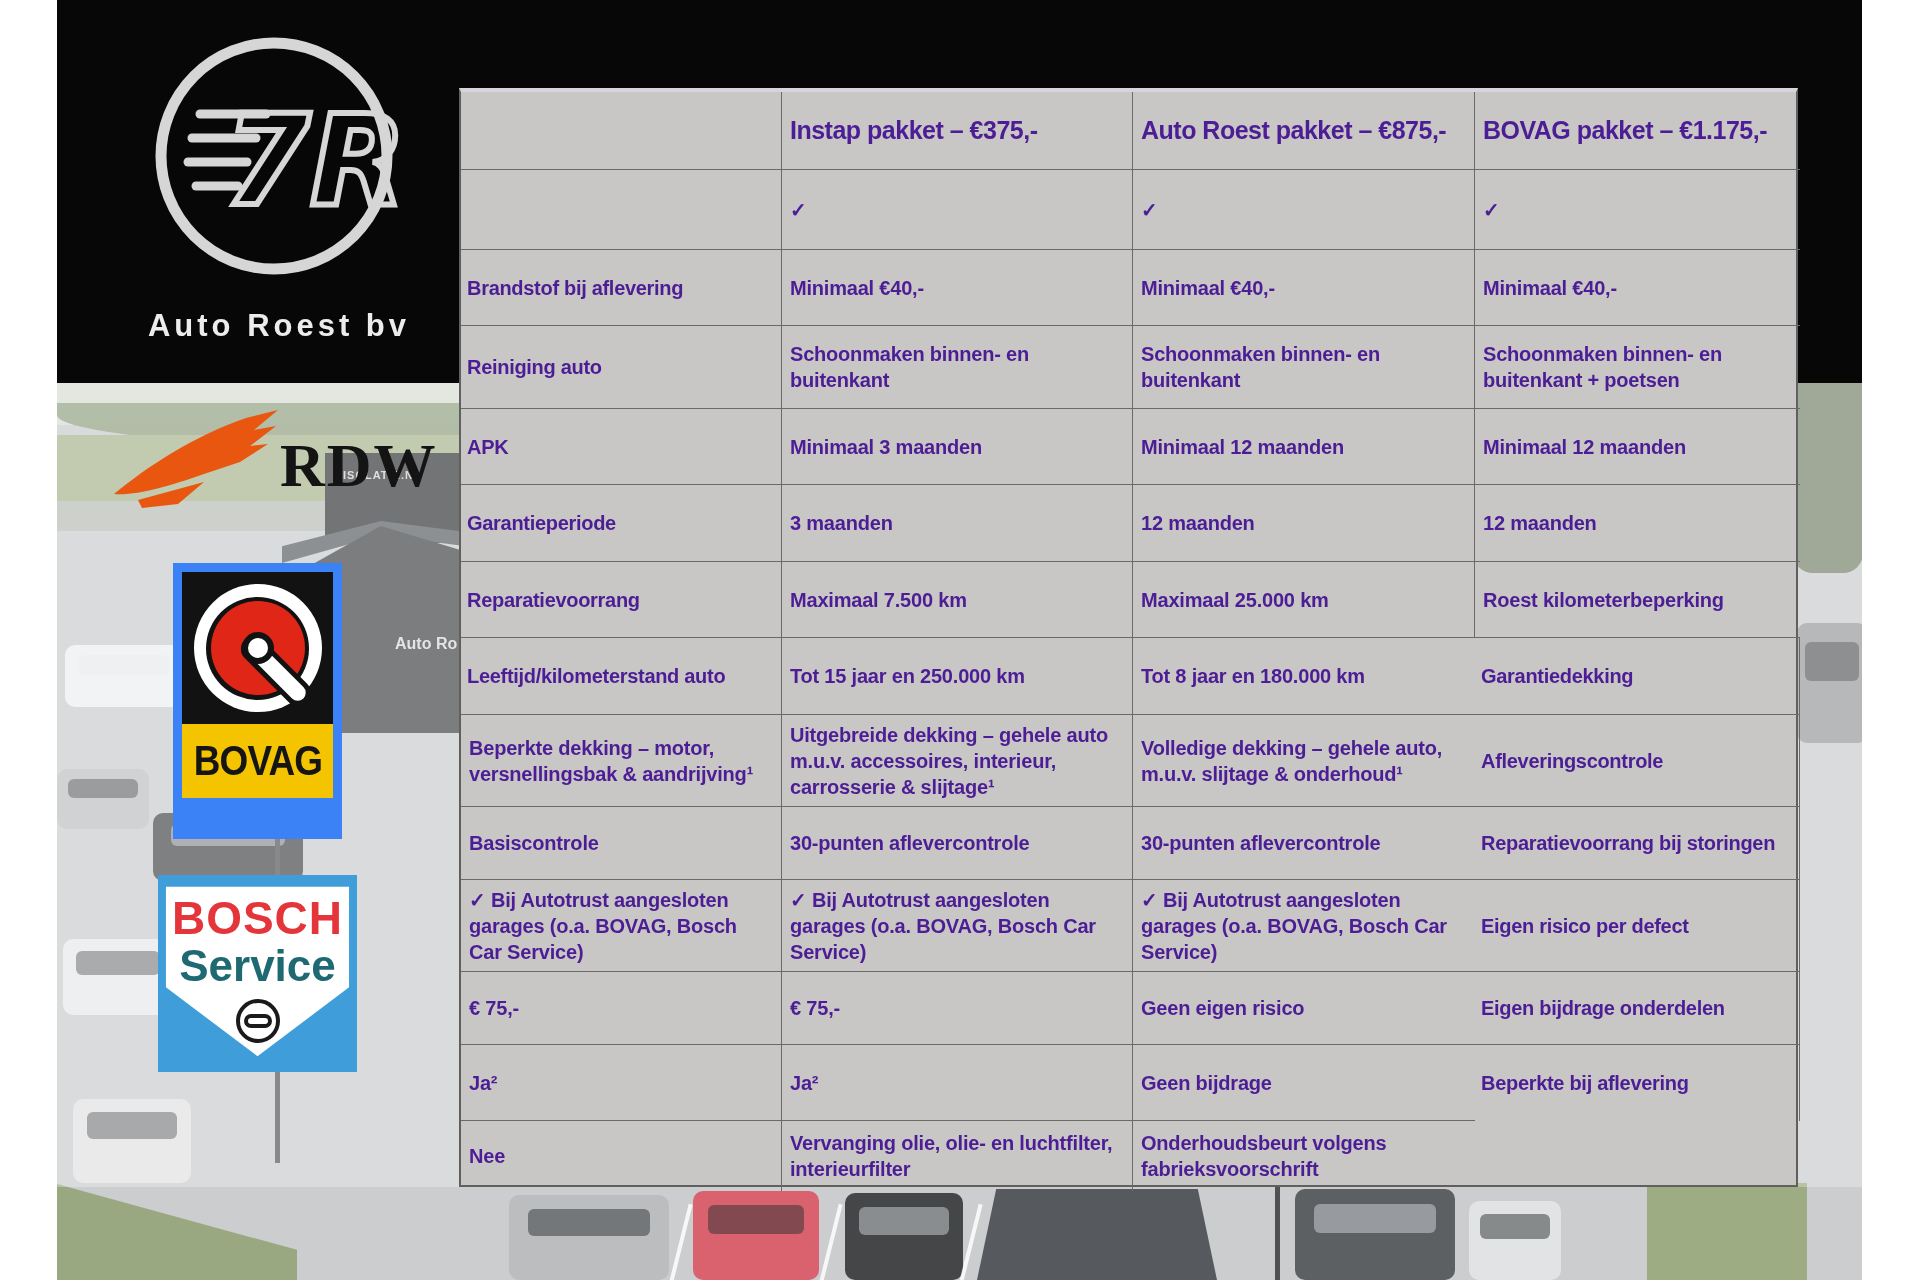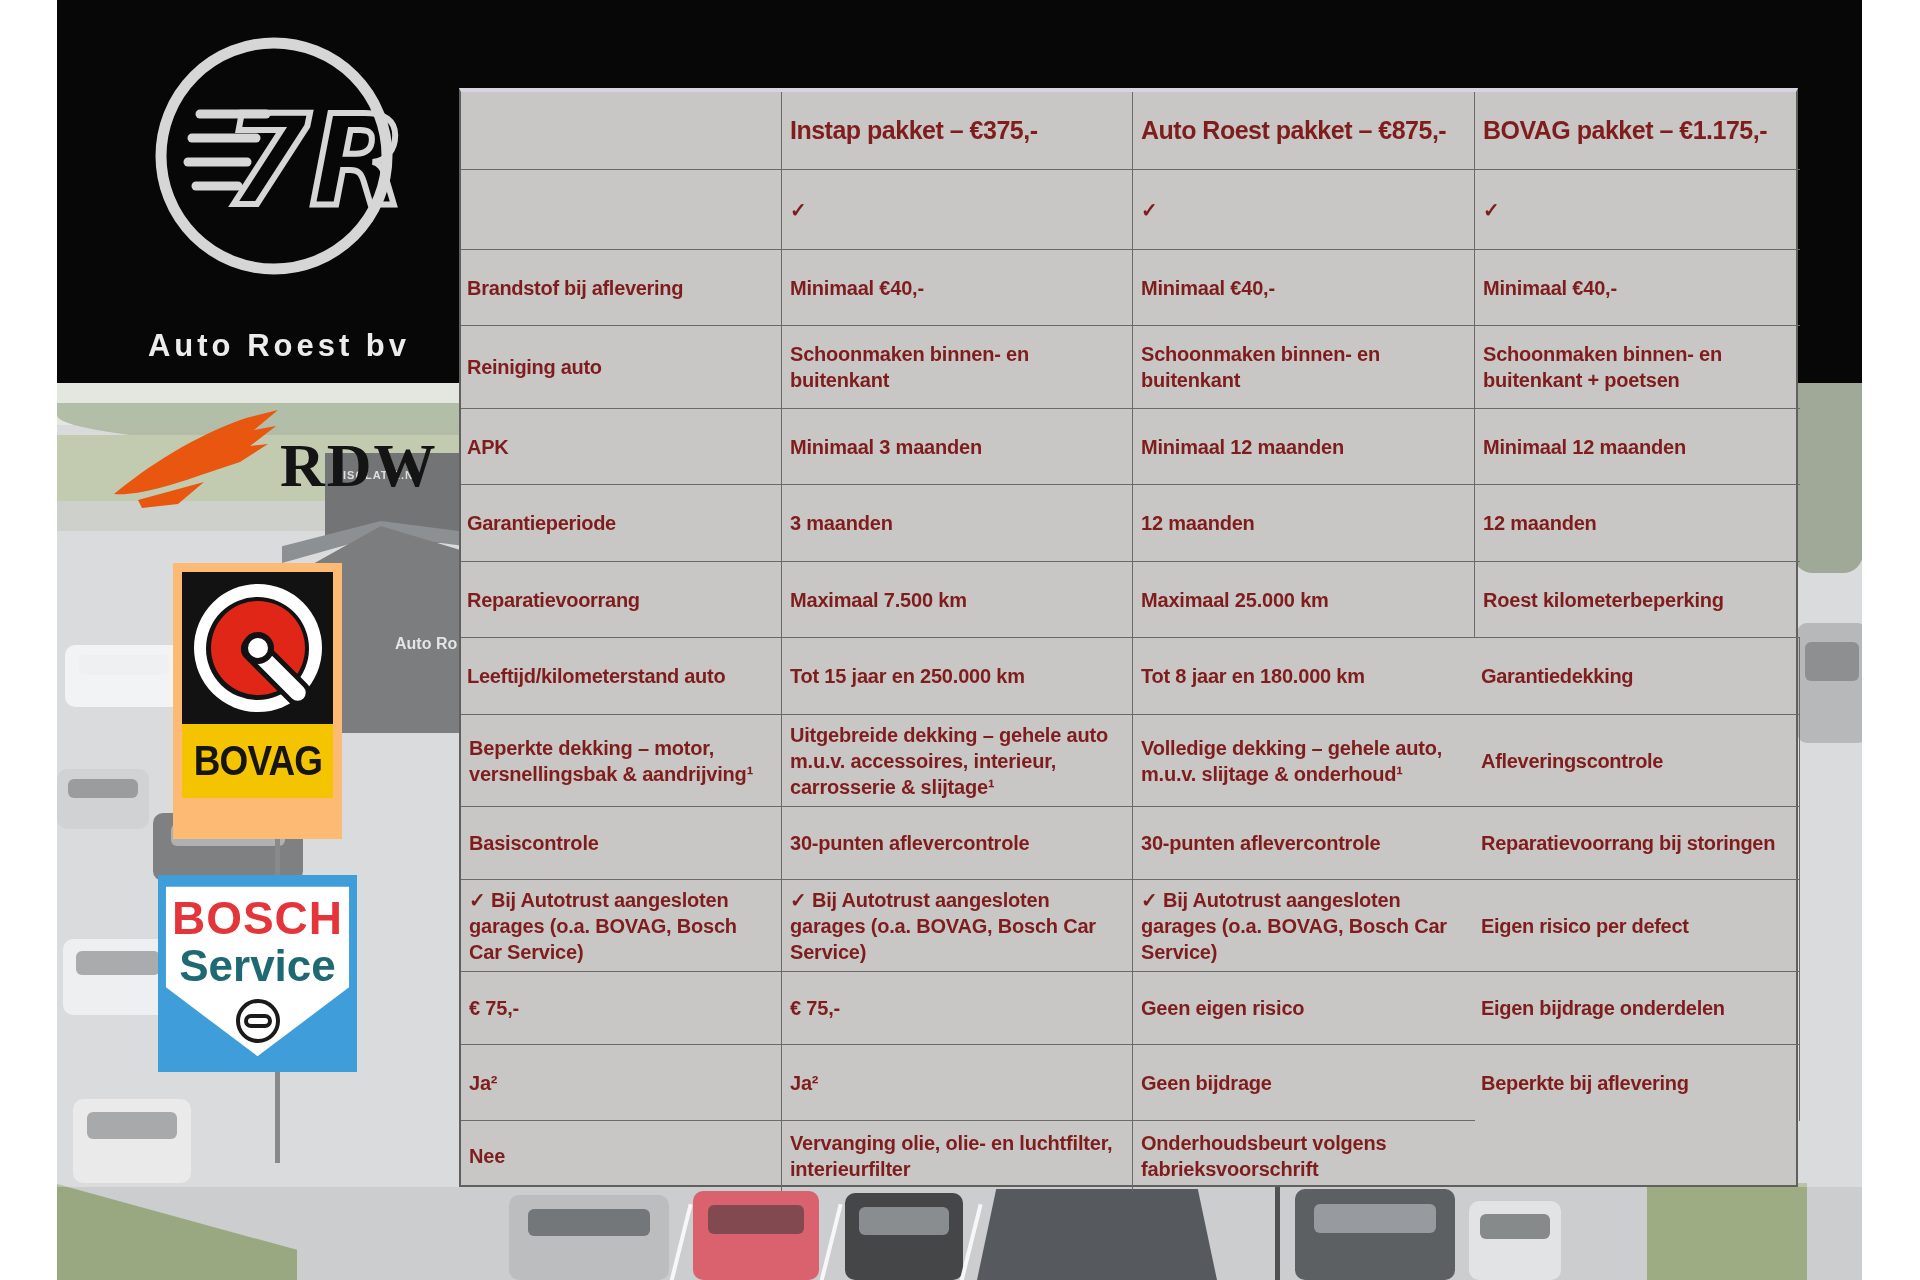--- a/index.html
+++ b/index.html
@@ -3,21 +3,21 @@
 <meta charset="utf-8">
 <style>
   html,body{margin:0;padding:0;background:#ffffff;}
   #screen{position:relative;width:1920px;height:1280px;overflow:hidden;background:#ffffff;
           font-family:"Liberation Sans",sans-serif;}
 
   
   .black-band{position:absolute;left:57px;top:0;width:1805px;height:383px;background:#070707;z-index:6;}
   .brand-box{position:absolute;left:0;top:0;width:374px;height:383px;margin-left:21px;}
   .brand-logo{position:absolute;left:70px;top:28px;}
-  .brand-name{position:absolute;left:0;top:328px;width:402px;text-align:center;color:#ececec;
+  .brand-name{position:absolute;left:0;top:308px;width:402px;text-align:center;color:#ececec;
               font-size:31px;font-weight:bold;letter-spacing:4px;}
 
   
   .photo{position:absolute;left:57px;top:383px;width:1805px;height:897px;background:#c5c7c9;z-index:1;overflow:hidden;}
   .sky{position:absolute;left:0;top:0;width:100%;height:42px;background:#d7dad1;}
   .treeline{position:absolute;left:0;top:20px;width:100%;height:52px;background:#7f926c;border-radius:0 0 30% 30%/0 0 40px 40px;opacity:.85;}
   .field{position:absolute;left:0;top:52px;width:100%;height:68px;background:#a3b188;}
   .road{position:absolute;left:0;top:118px;width:100%;height:32px;background:#b5b9b0;}
   .pavement{position:absolute;left:0;top:148px;width:100%;height:749px;background:#c6c8ca;}
   .building-tall{position:absolute;left:268px;top:70px;width:140px;height:90px;background:#2b2d2f;}
@@ -39,21 +39,21 @@
   .pole{position:absolute;width:5px;background:#4a4c4e;}
   .canopy{position:absolute;left:920px;top:806px;width:240px;height:91px;background:#43474b;
           clip-path:polygon(8% 0,92% 0,100% 100%,0 100%);}
   .wash{position:absolute;left:0;top:0;width:100%;height:804px;background:rgba(255,255,255,.34);z-index:2;}
   .wash2{position:absolute;left:0;top:804px;width:100%;height:93px;background:rgba(255,255,255,.10);z-index:2;}
 
   
   .rdw{position:absolute;left:108px;top:408px;width:310px;height:115px;z-index:5;}
   .rdw-text{position:absolute;left:172px;top:22px;font-family:"Liberation Serif",serif;font-weight:bold;
             font-size:62px;color:#141414;letter-spacing:2px;}
-  .bovag{position:absolute;left:173px;top:563px;width:169px;height:276px;background:#fdba74;z-index:5;
+  .bovag{position:absolute;left:173px;top:563px;width:169px;height:276px;background:#3b82f6;z-index:5;
          box-sizing:border-box;padding:9px;}
   .bovag-top{position:relative;width:151px;height:152px;background:#121212;}
   .bovag-ring{position:absolute;left:50%;top:50%;width:128px;height:128px;margin:-64px 0 0 -64px;border-radius:50%;background:#ffffff;}
   .bovag-gap{position:absolute;left:50%;top:50%;width:103px;height:103px;margin:-51.5px 0 0 -51.5px;border-radius:50%;background:#121212;}
   .bovag-red{position:absolute;left:50%;top:50%;width:94px;height:94px;margin:-47px 0 0 -47px;border-radius:50%;background:#e02717;}
   .bovag-needle{position:absolute;left:58px;top:66px;width:78px;height:16px;background:#ffffff;border:5px solid #121212;
                 border-radius:13px;transform:rotate(45deg);transform-origin:16px 13px;}
   .bovag-knob{position:absolute;left:60px;top:60px;width:20px;height:20px;background:#ffffff;border:6px solid #121212;border-radius:50%;}
   .bovag-band{position:relative;width:151px;height:74px;background:#f5c400;display:flex;align-items:center;justify-content:center;}
   .bovag-band span{font-size:42px;font-weight:800;color:#151515;transform:scaleX(.88);letter-spacing:-1px;}
@@ -66,21 +66,21 @@
   .bosch-sym{position:absolute;left:50%;top:124px;width:44px;height:44px;margin-left:-22px;border:4px solid #1a1a1a;
              border-radius:50%;box-sizing:border-box;}
   .bosch-sym::before{content:"";position:absolute;left:4px;top:11px;width:20px;height:6px;background:#ffffff;
              border:4px solid #1a1a1a;border-radius:7px;}
 
   
   .pkg-table{position:absolute;left:459px;top:88px;width:1339px;height:1099px;z-index:10;
              display:grid;grid-template-columns:321px 351px 342px 325px;
              grid-template-rows:78px 80px 76px 83px 76px 77px 76px 77px 92px 73px 92px 73px 76px 70px;
              background:#c8c7c5;border:2px solid #60605e;border-top:4px solid #d8d3e0;box-sizing:border-box;
-             color:#7f1d1d;}
+             color:#4c1d95;}
   .cell{display:flex;align-items:center;border-right:1.5px solid #6a6a66;border-bottom:1.5px solid #6a6a66;
         padding:2px 10px 2px 8px;line-height:1.3;box-sizing:border-box;font-weight:bold;}
   .cell.col-last{border-right:none;}
   .cell.last-row{border-bottom:none;}
   .hdr{font-size:25px;letter-spacing:-0.5px;}
   .lbl{font-size:20px;letter-spacing:-0.3px;padding-left:6px;}
   .val{font-size:20px;letter-spacing:-0.2px;}
 </style>
 </head>
 <body>

